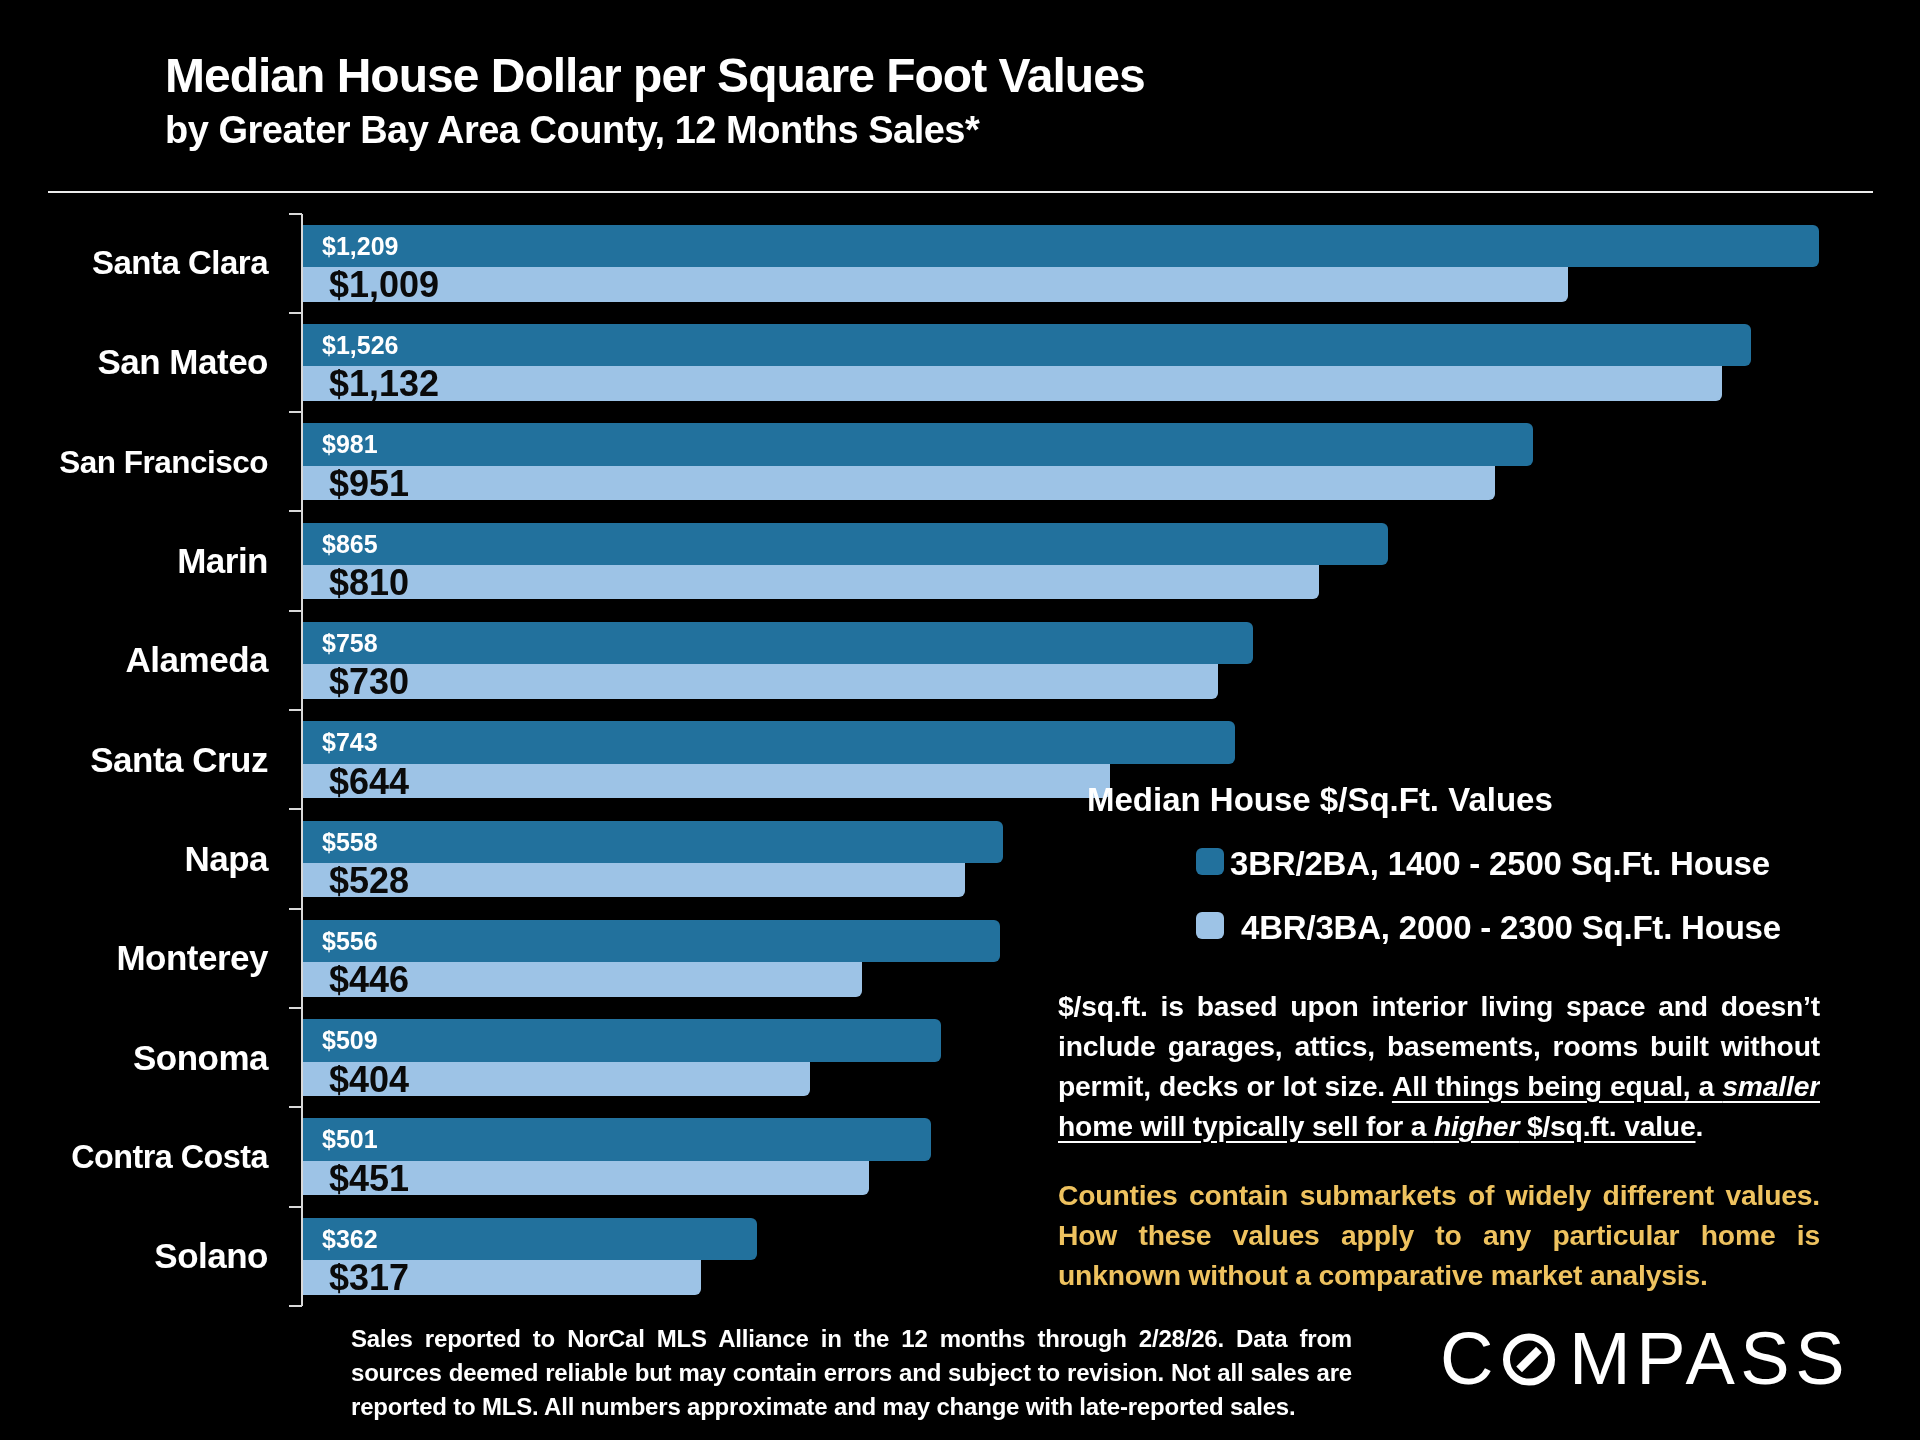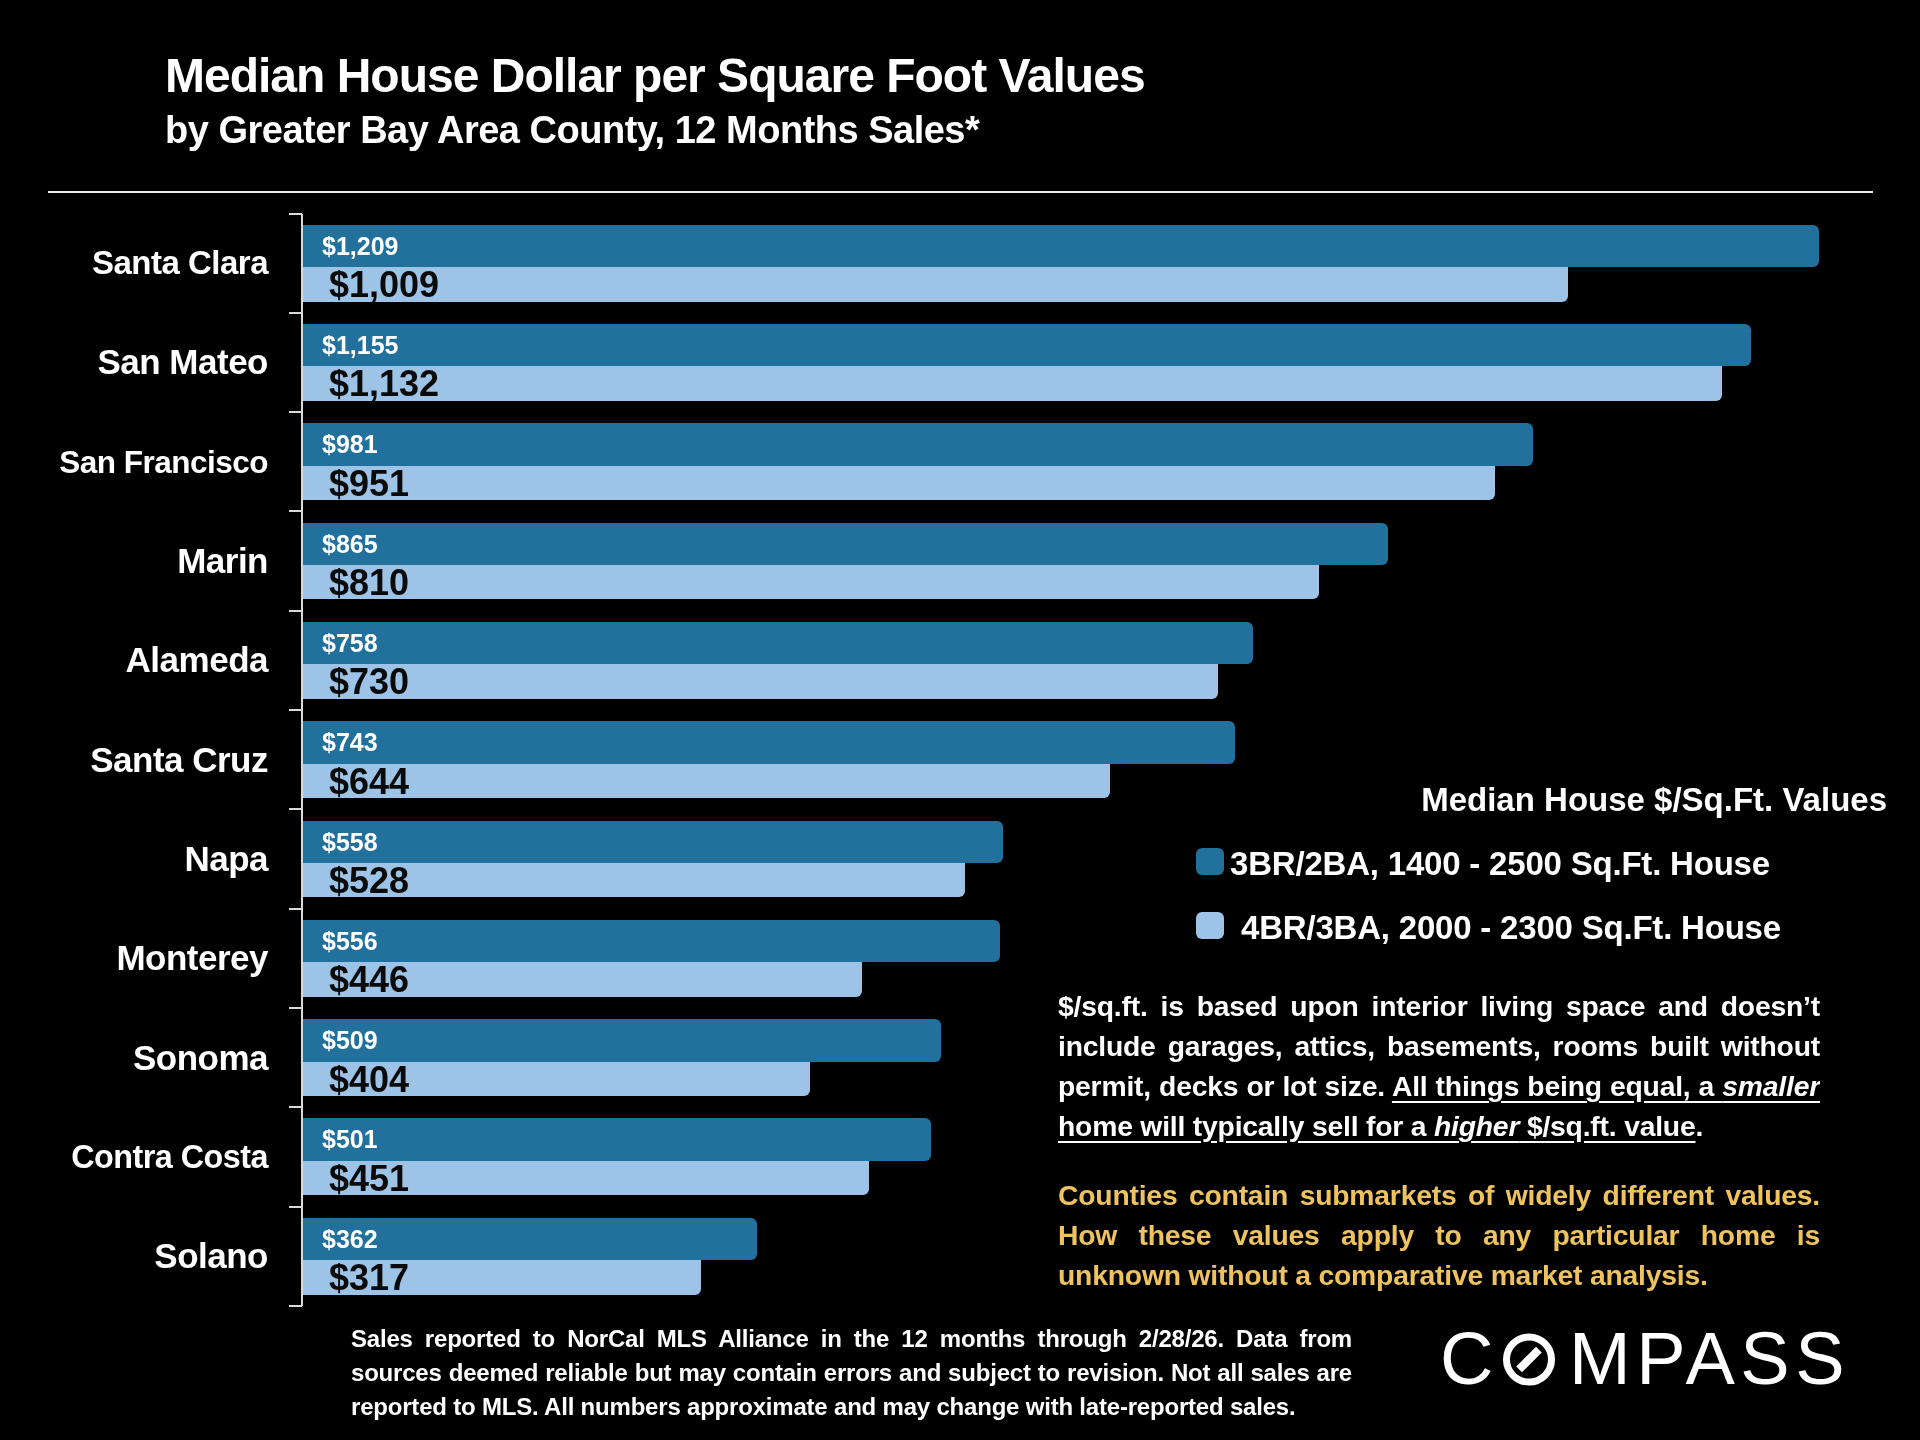--- a/index.html
+++ b/index.html
@@ -55,21 +55,21 @@
 </div>
 
 <div class="row" style="top:312.8px">
 
   <div class="cname" style="font-size:35px">San Mateo</div>
 
   <div class="lbar" style="width:1419.3px"></div>
 
   <div class="dbar" style="width:1448.1px"></div>
 
-  <div class="dval">$1,155</div>
+  <div class="dval">$1,526</div>
 
   <div class="lval">$1,132</div>
 
   <div class="tick"></div>
 </div>
 
 <div class="row" style="top:412.1px">
 
   <div class="cname" style="font-size:31.5px">San Francisco</div>
 
@@ -199,21 +199,21 @@
 
   <div class="dval">$362</div>
 
   <div class="lval">$317</div>
 
   <div class="tick"></div>
 </div>
 
 <div style="position:absolute;left:289px;top:1304.8px;width:13px;height:2px;background:#d9d9d9"></div>
 
-<div style="position:absolute;left:1087px;top:781px;width:800px;text-align:right;color:#fff;font-weight:bold;font-size:33px;white-space:nowrap">Median House $/Sq.Ft. Values</div>
+<div style="position:absolute;left:1087px;top:781px;width:800px;text-align:left;color:#fff;font-weight:bold;font-size:33px;white-space:nowrap">Median House $/Sq.Ft. Values</div>
 
 <div style="position:absolute;left:1196px;top:847.8px;width:27.6px;height:27.4px;border-radius:6px;background:#22719d"></div>
 
 <div style="position:absolute;left:1230px;top:845px;color:#fff;font-weight:bold;font-size:33px;letter-spacing:-0.2px;white-space:nowrap">3BR/2BA, 1400 - 2500 Sq.Ft. House</div>
 
 <div style="position:absolute;left:1196px;top:911.8px;width:27.6px;height:27.4px;border-radius:6px;background:#9dc3e6"></div>
 
 <div style="position:absolute;left:1241px;top:909px;color:#fff;font-weight:bold;font-size:33px;letter-spacing:-0.2px;white-space:nowrap">4BR/3BA, 2000 - 2300 Sq.Ft. House</div>
 
 <div class="note" style="top:986px">

